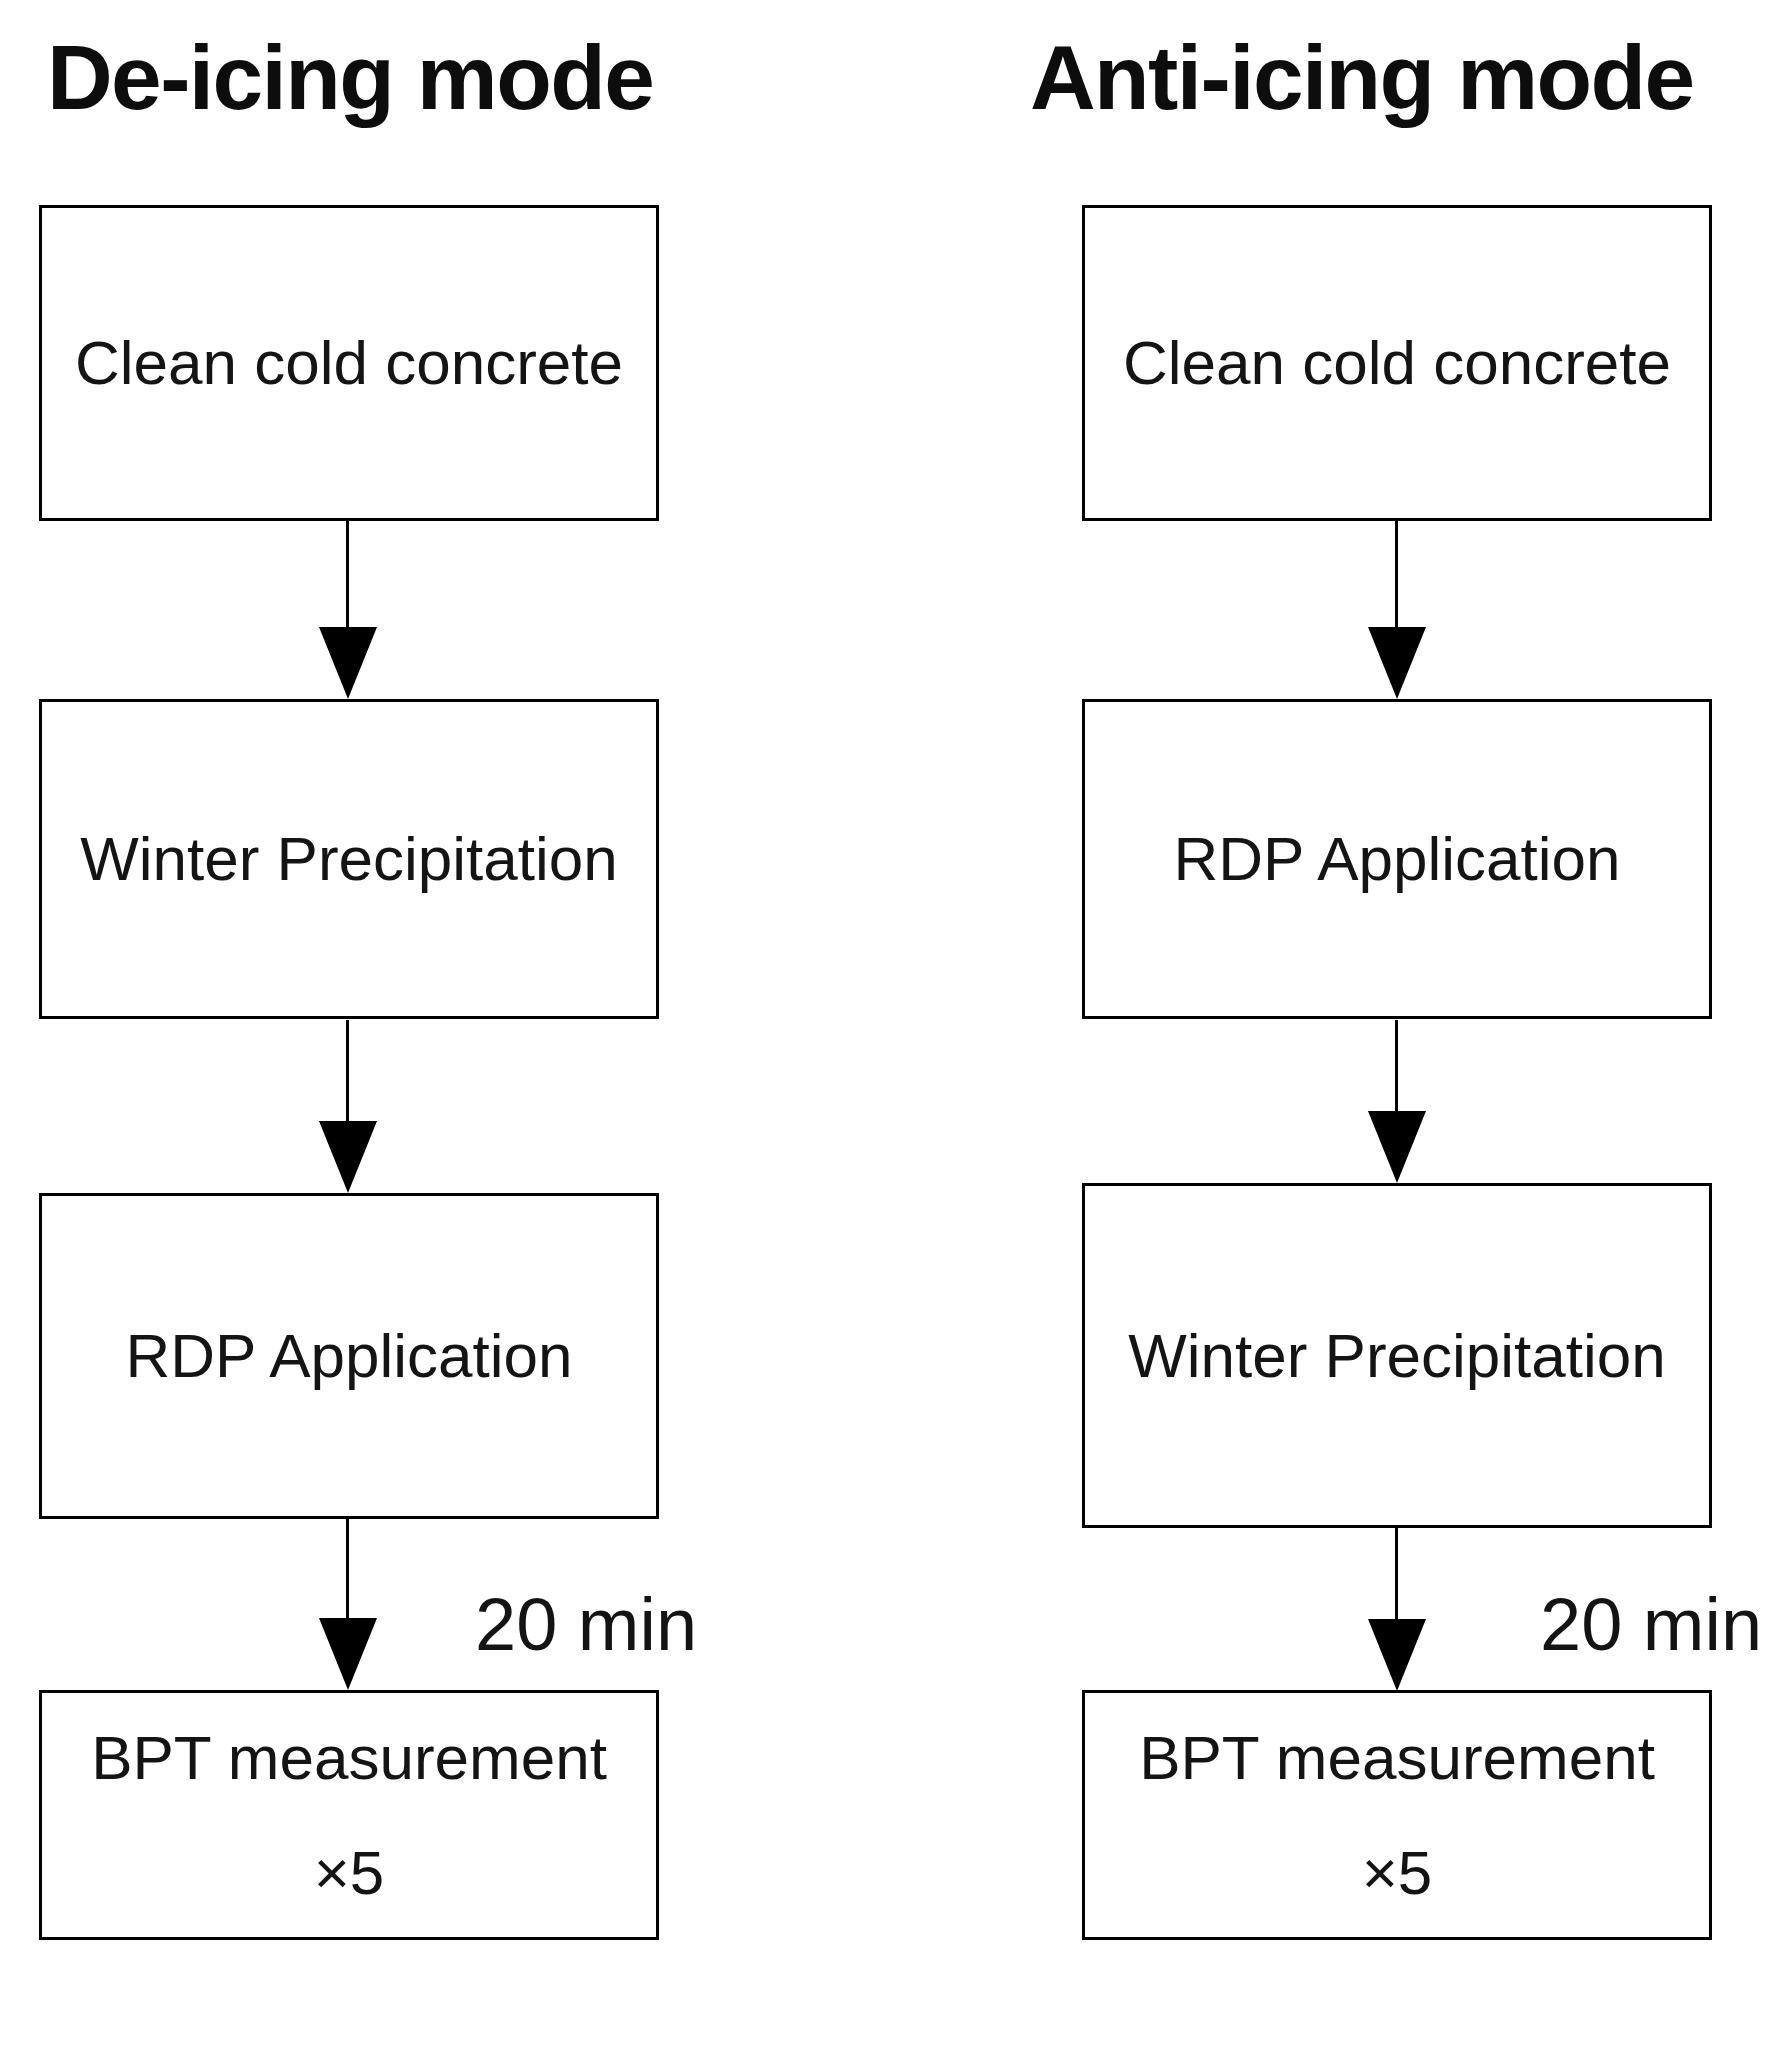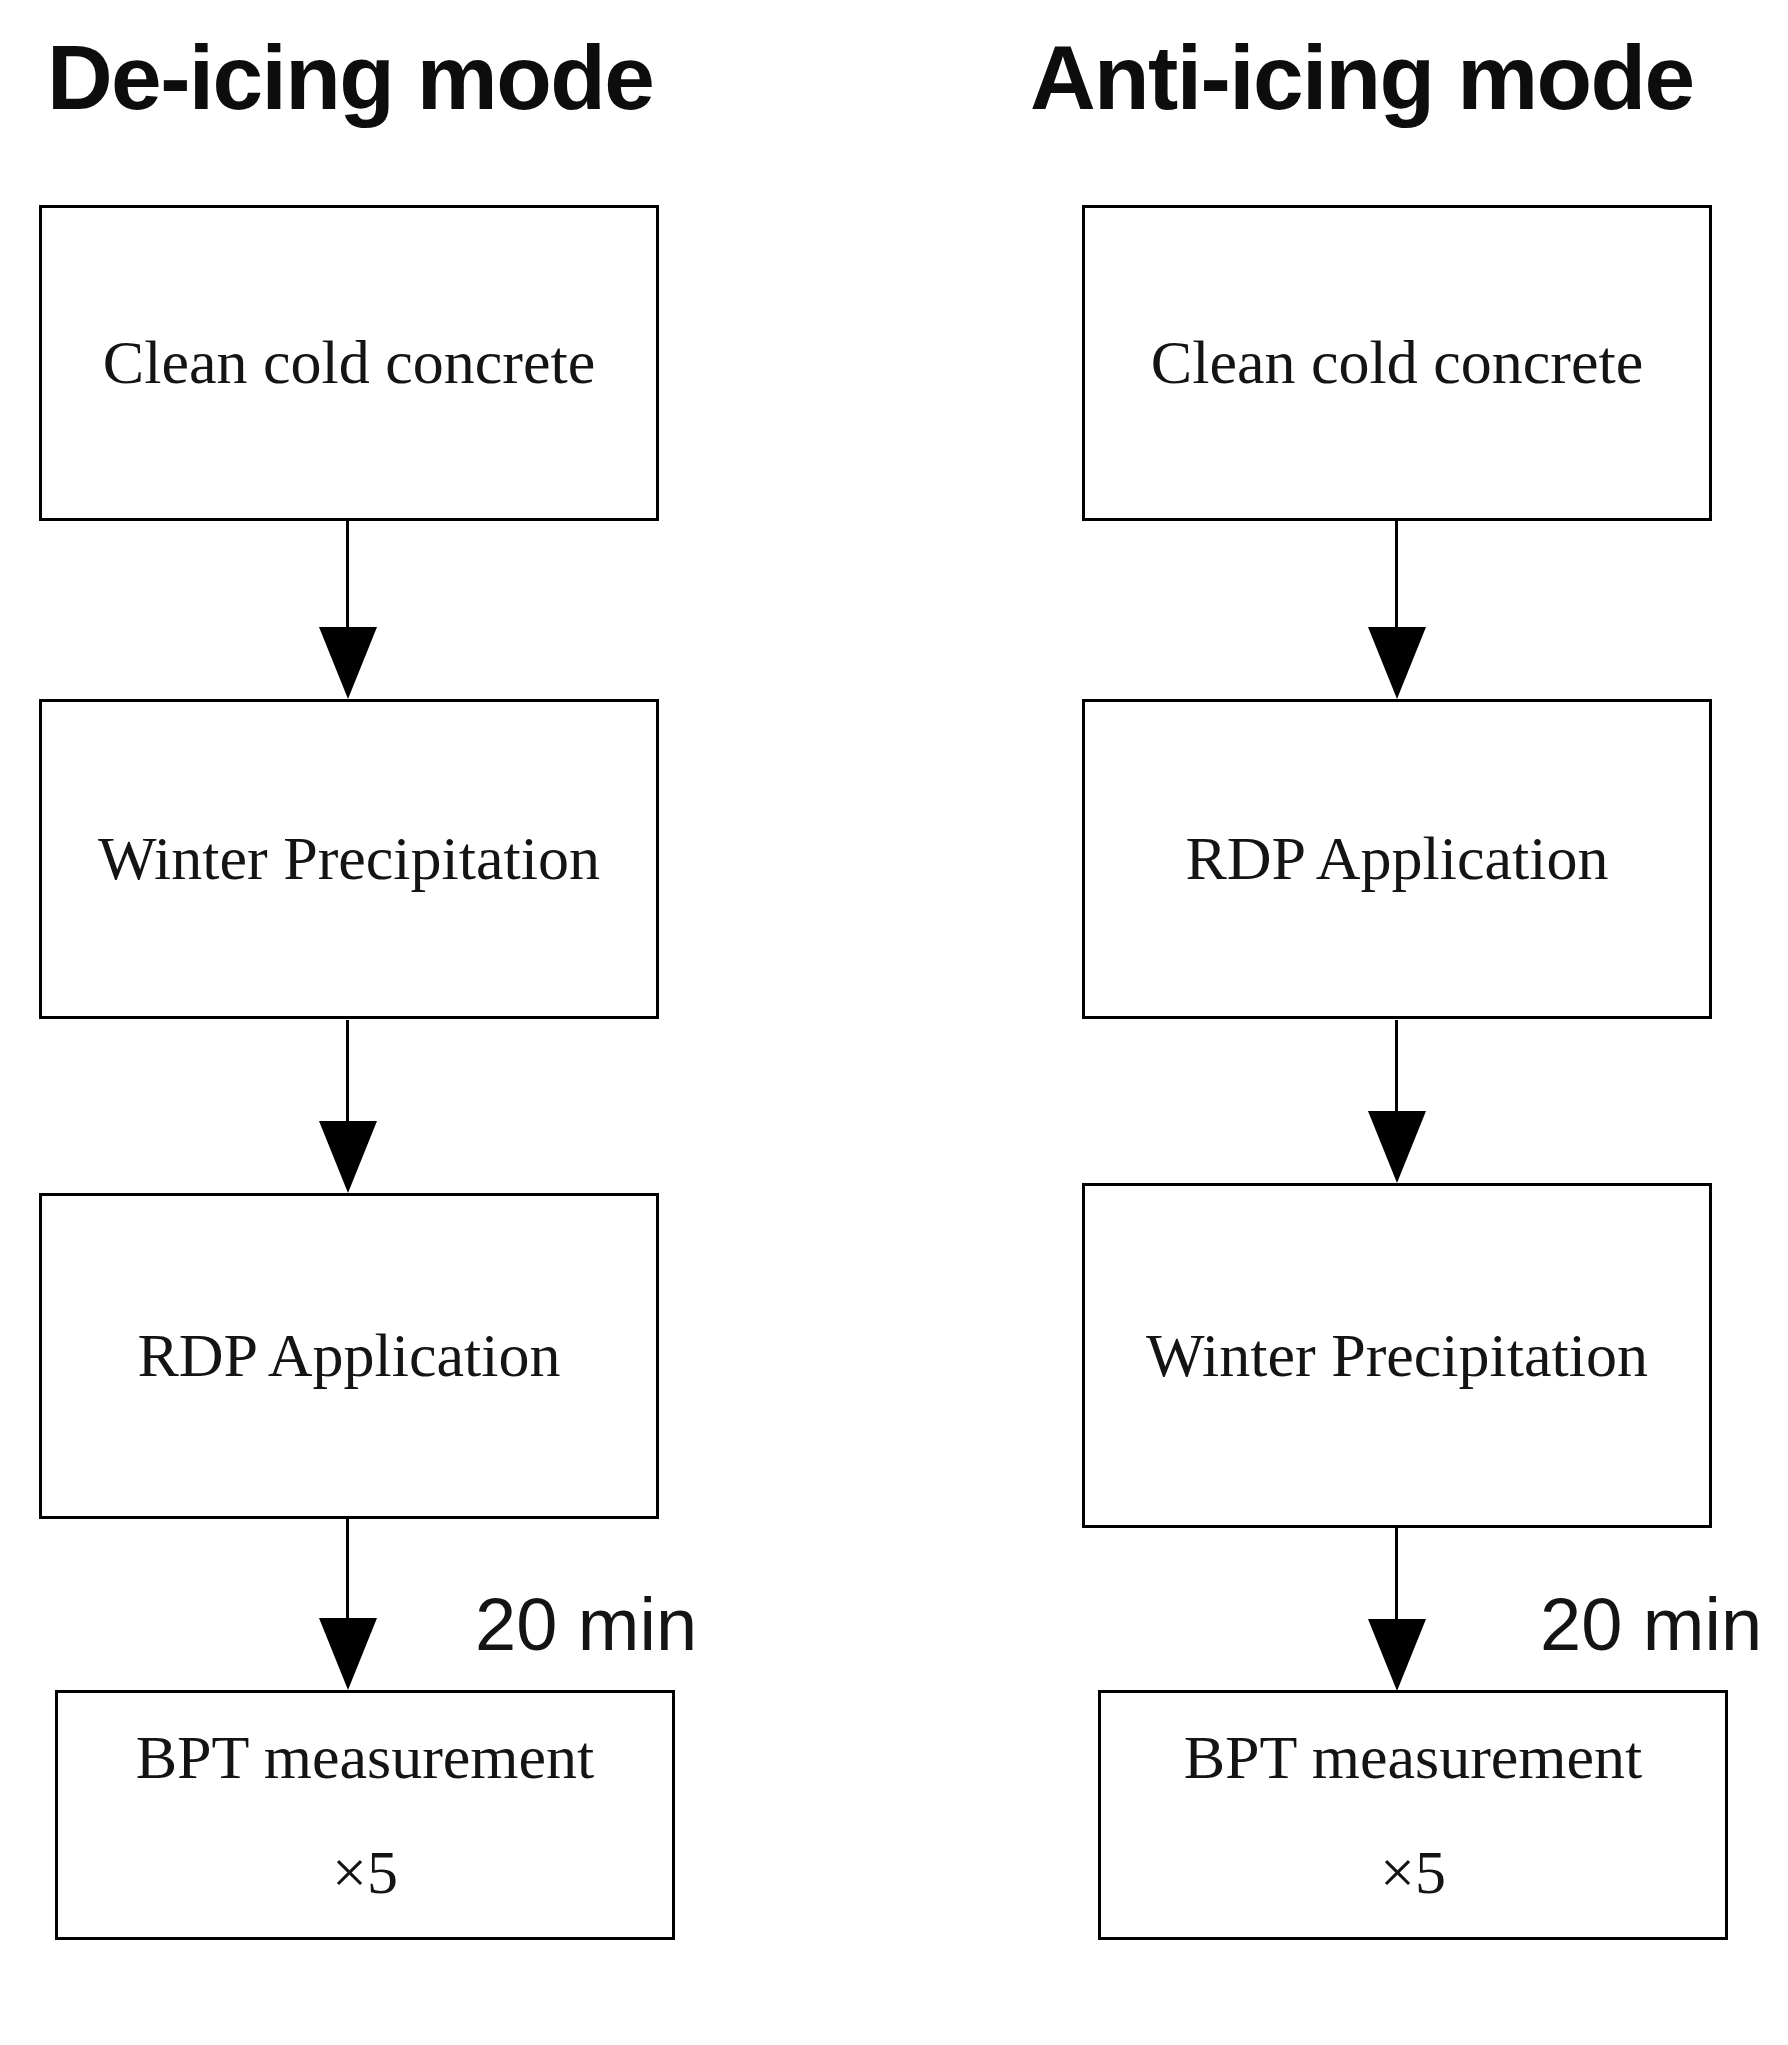--- a/index.html
+++ b/index.html
@@ -35,30 +35,29 @@
     background: #ffffff;
     display: flex;
     flex-direction: column;
     align-items: center;
     justify-content: center;
     text-align: center;
     font-size: 62px;
     line-height: 1.25;
     color: #141414;
     white-space: nowrap;
-    font-family: Liberation Serif, serif;
   }
   .col-l { left: 39px;   width: 620px; }
   .col-r { left: 1082px; width: 630px; }
 
   .row1   { top: 205px;  height: 316px; }
   .row2   { top: 699px;  height: 320px; }
   .row3-l { top: 1193px; height: 326px; }
   .row3-r { top: 1183px; height: 345px; }
-  .row4   { top: 1690px; height: 250px; margin-left: 16px; }
+  .row4   { top: 1690px; height: 250px; }
 
   .box .sub-line { margin-top: 37px; }
 
   .arrow {
     position: absolute;
     width: 57px;
     display: flex;
     flex-direction: column;
     align-items: center;
   }

